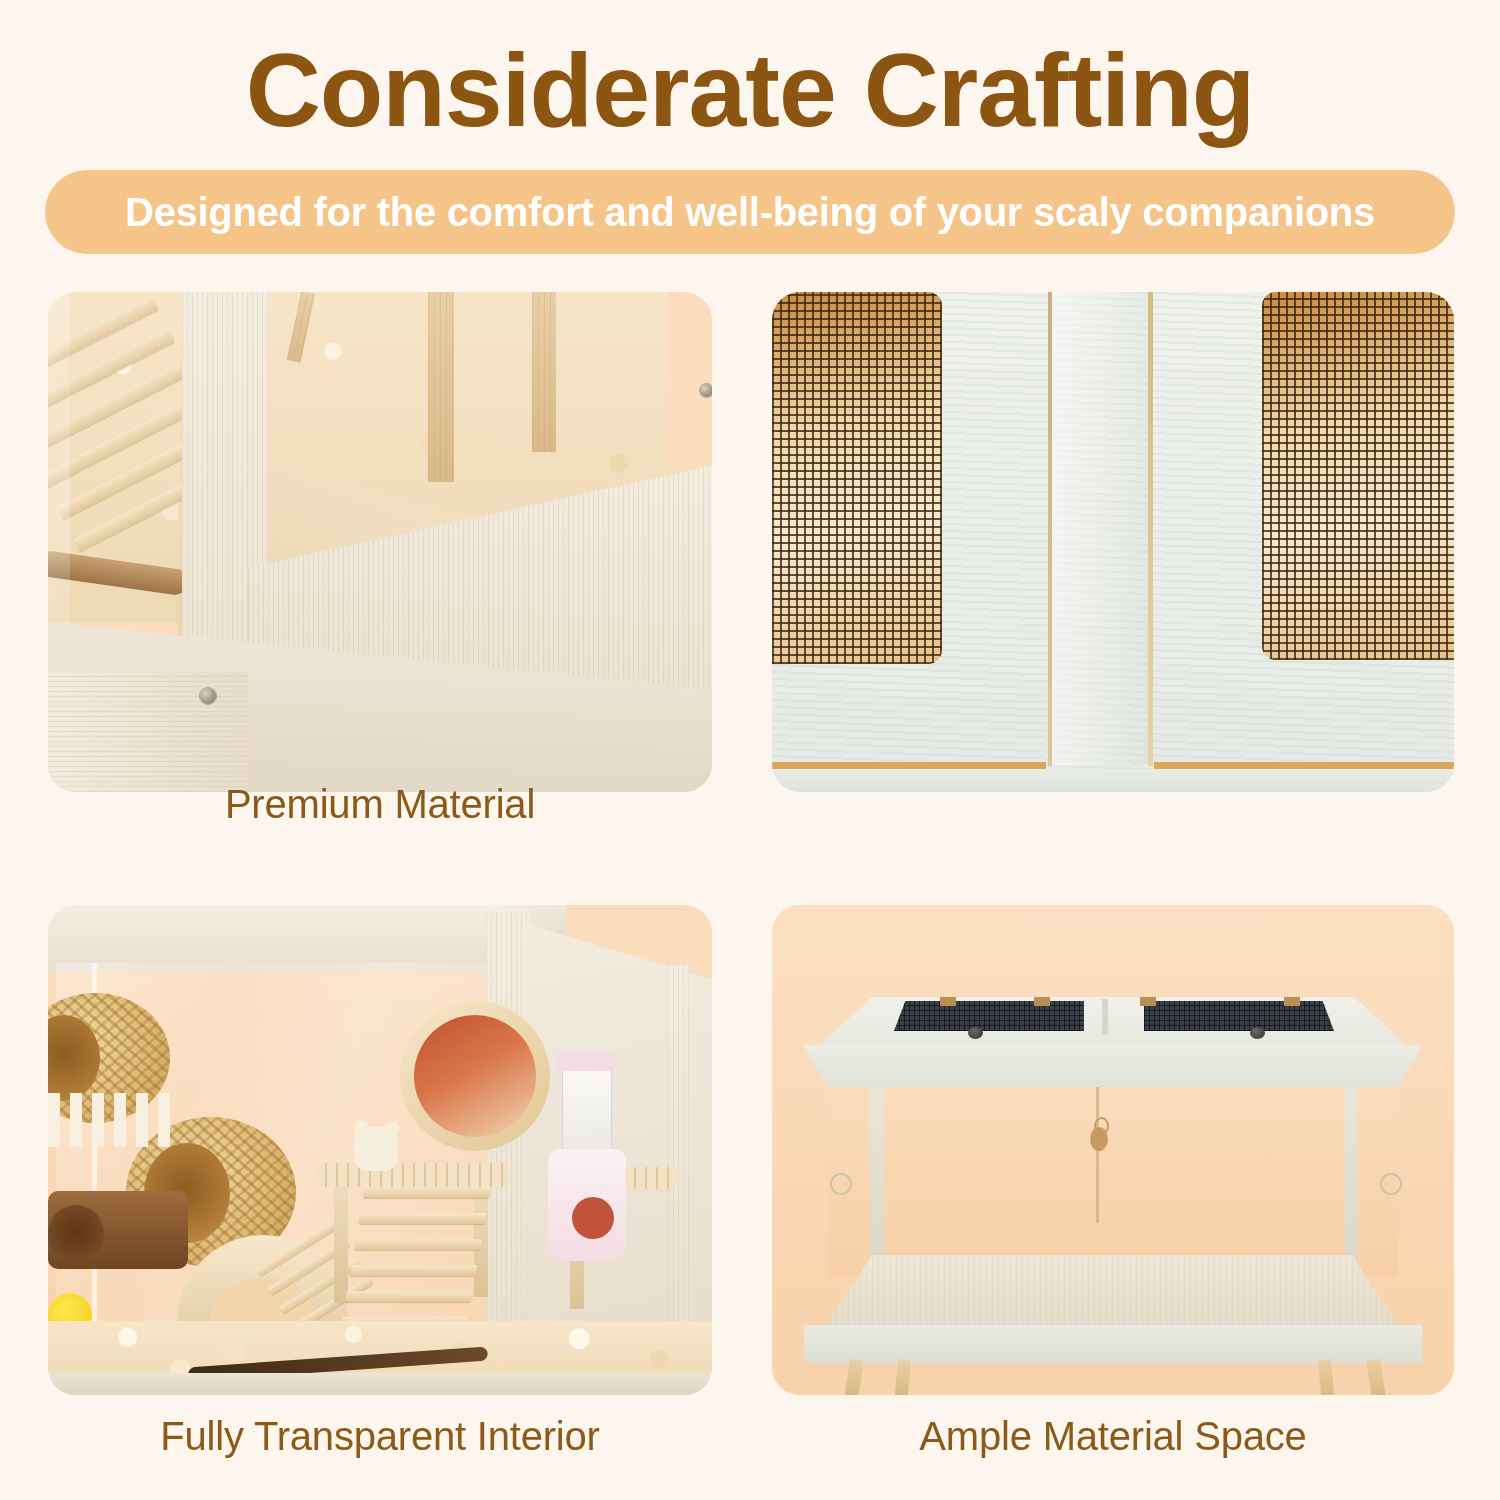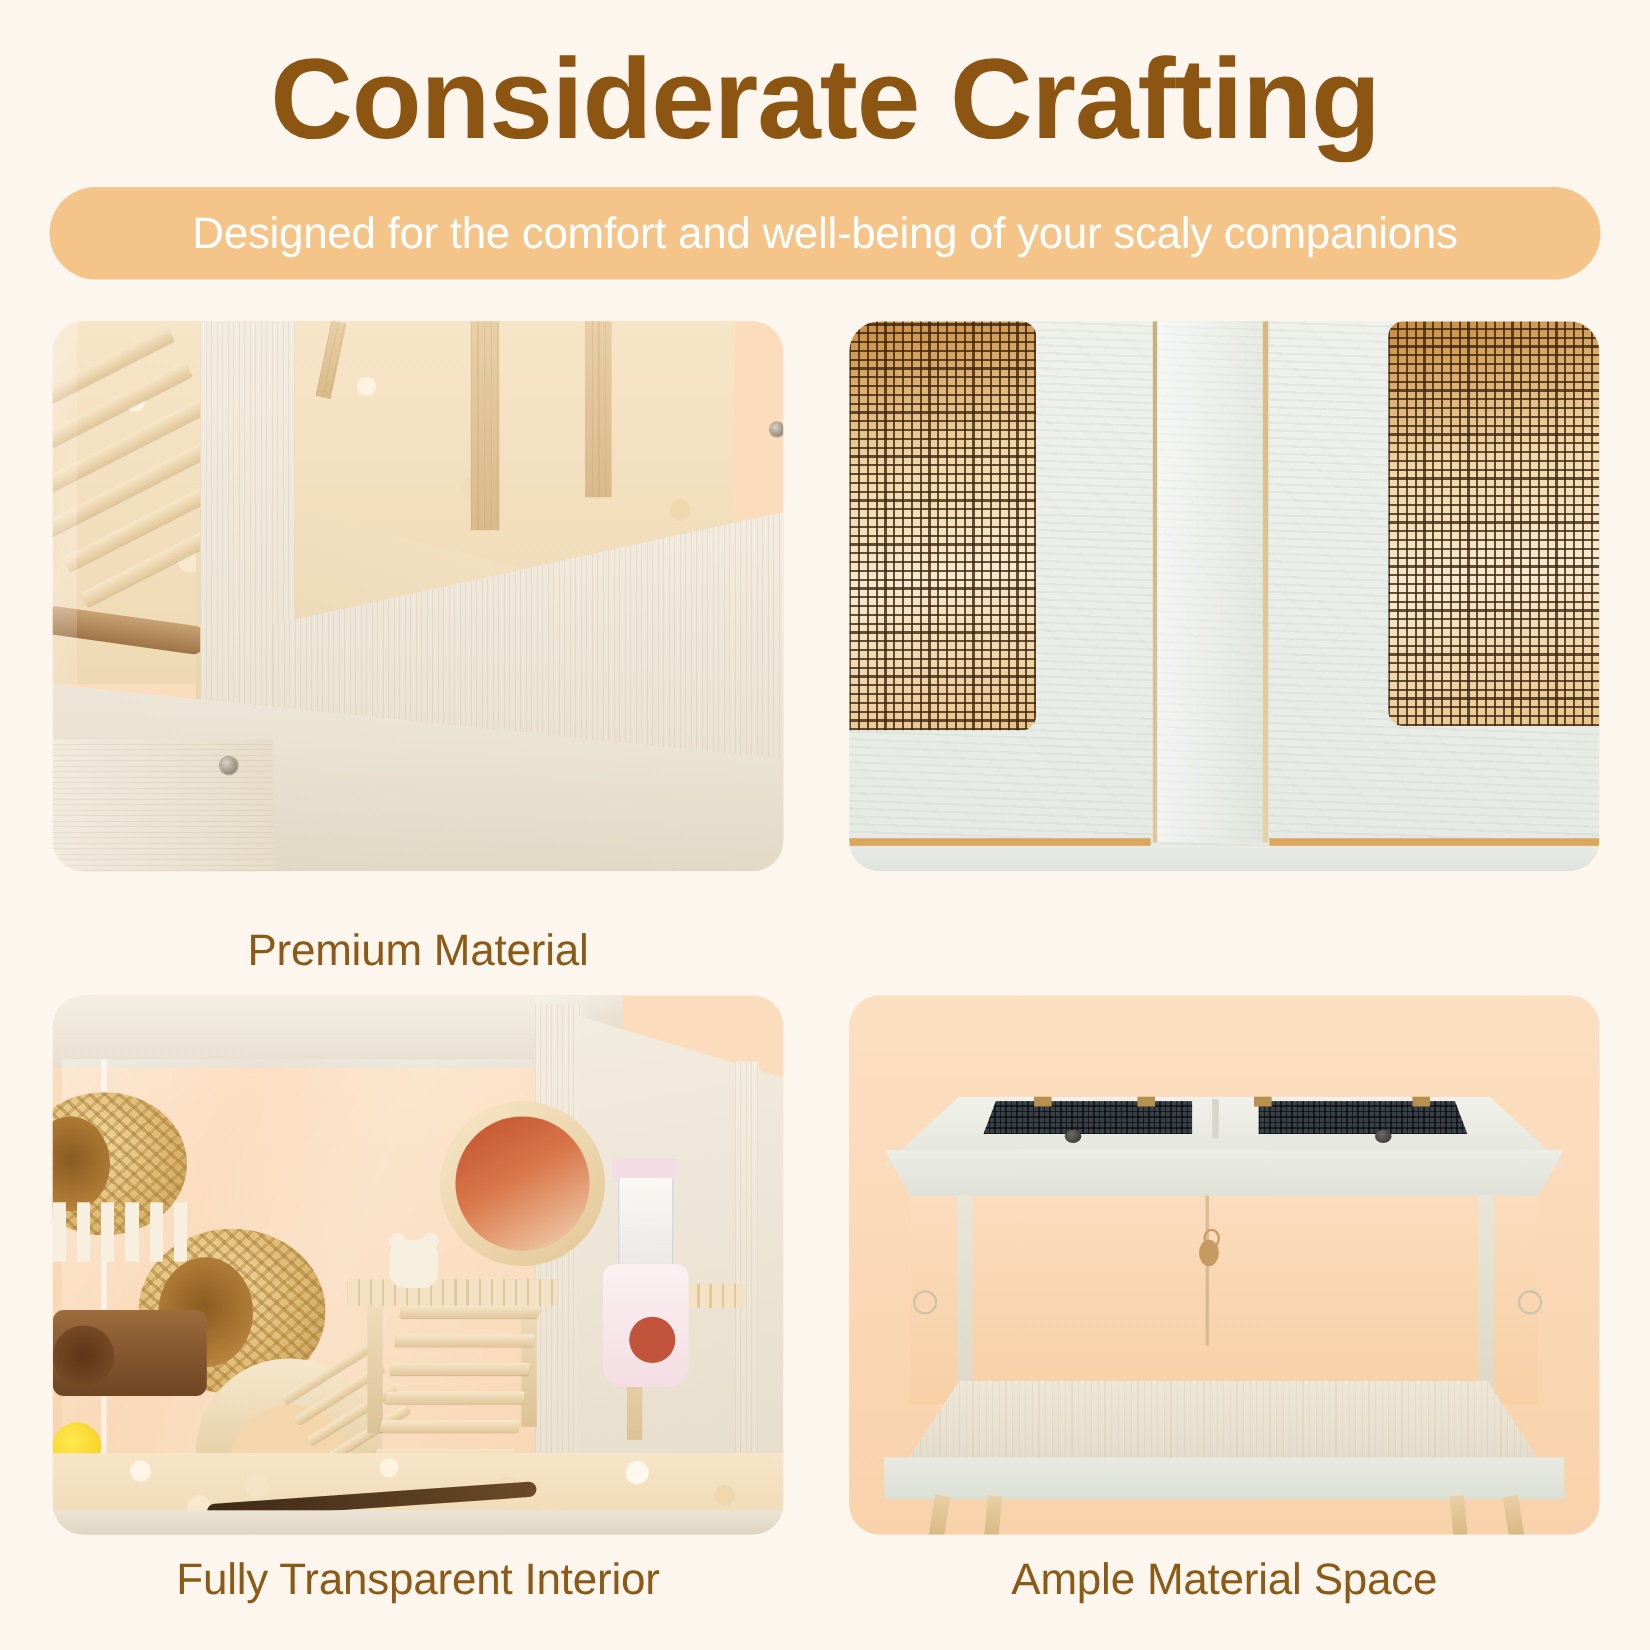--- a/index.html
+++ b/index.html
@@ -39,21 +39,21 @@
     border-radius: 42px;
     background: #f5c488;
     display: flex;
     align-items: center;
     justify-content: center;
   }
   .subtitle-text {
     color: #ffffff;
     font-size: 40px;
     line-height: 44px;
-    font-weight: normal;
+    font-weight: bold;
     letter-spacing: -0.3px;
     white-space: nowrap;
   }
 
   
   .panel {
     position: absolute;
     border-radius: 28px;
     overflow: hidden;
     background: #fbdcbd;
@@ -65,21 +65,21 @@
 
   .caption {
     position: absolute;
     text-align: center;
     color: #8b5a16;
     font-size: 40px;
     line-height: 48px;
     font-weight: normal;
     letter-spacing: -0.2px;
   }
-  .cap-tl { left: 48px;  top: 840px;  width: 664px; }
+  .cap-tl { left: 48px;  top: 780px;  width: 664px; }
   .cap-tr { left: 772px; top: 808px;  width: 682px; }
   .cap-bl { left: 48px;  top: 1412px; width: 664px; }
   .cap-br { left: 772px; top: 1412px; width: 682px; }
 
   
   .art { position: absolute; inset: 0; }
 
   
   .wood {
     background:

